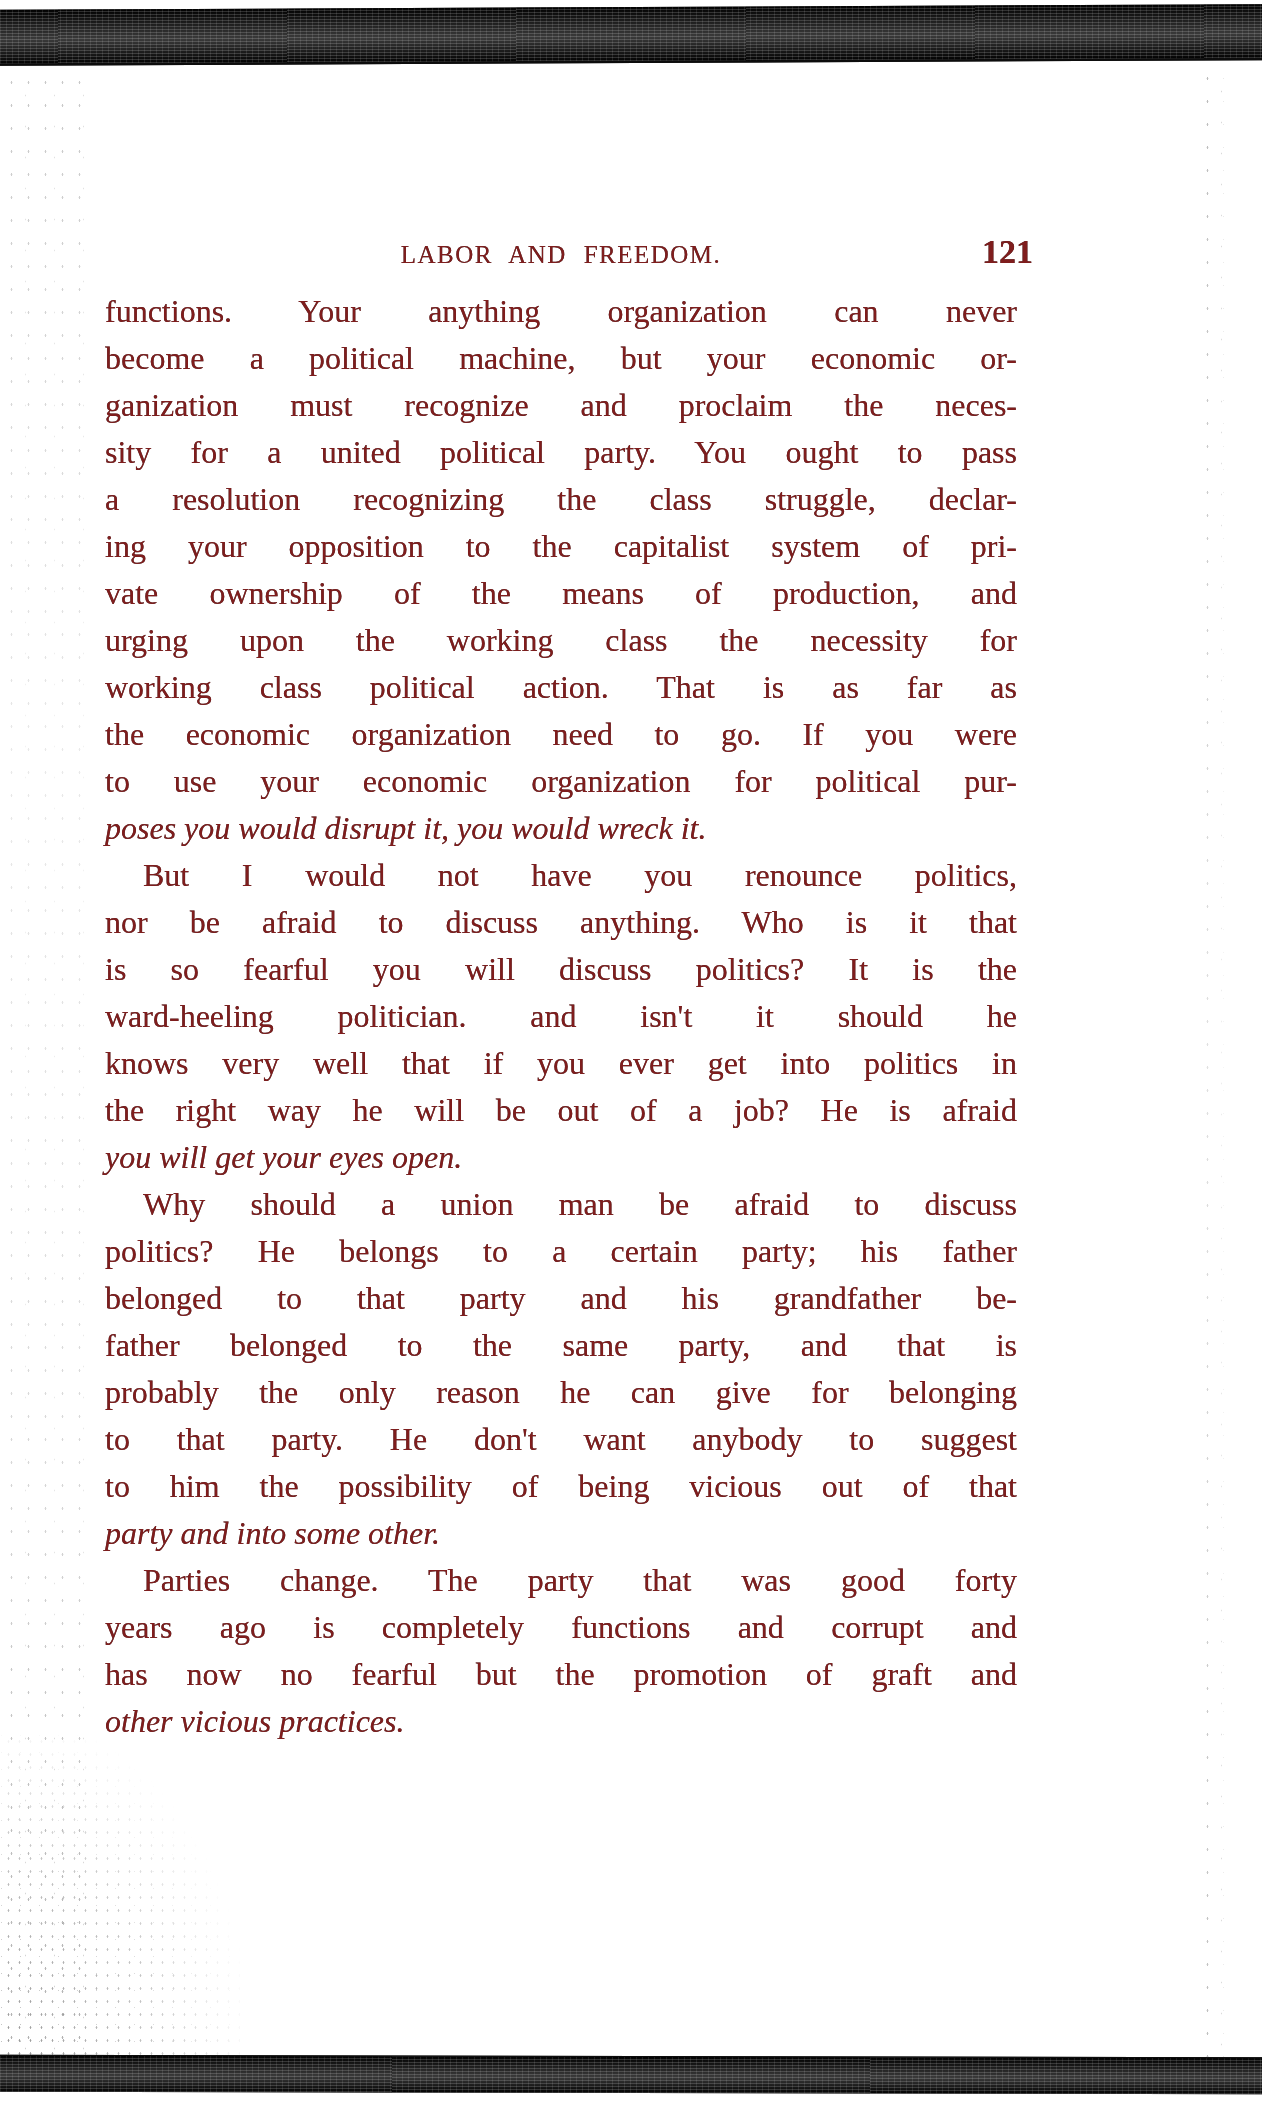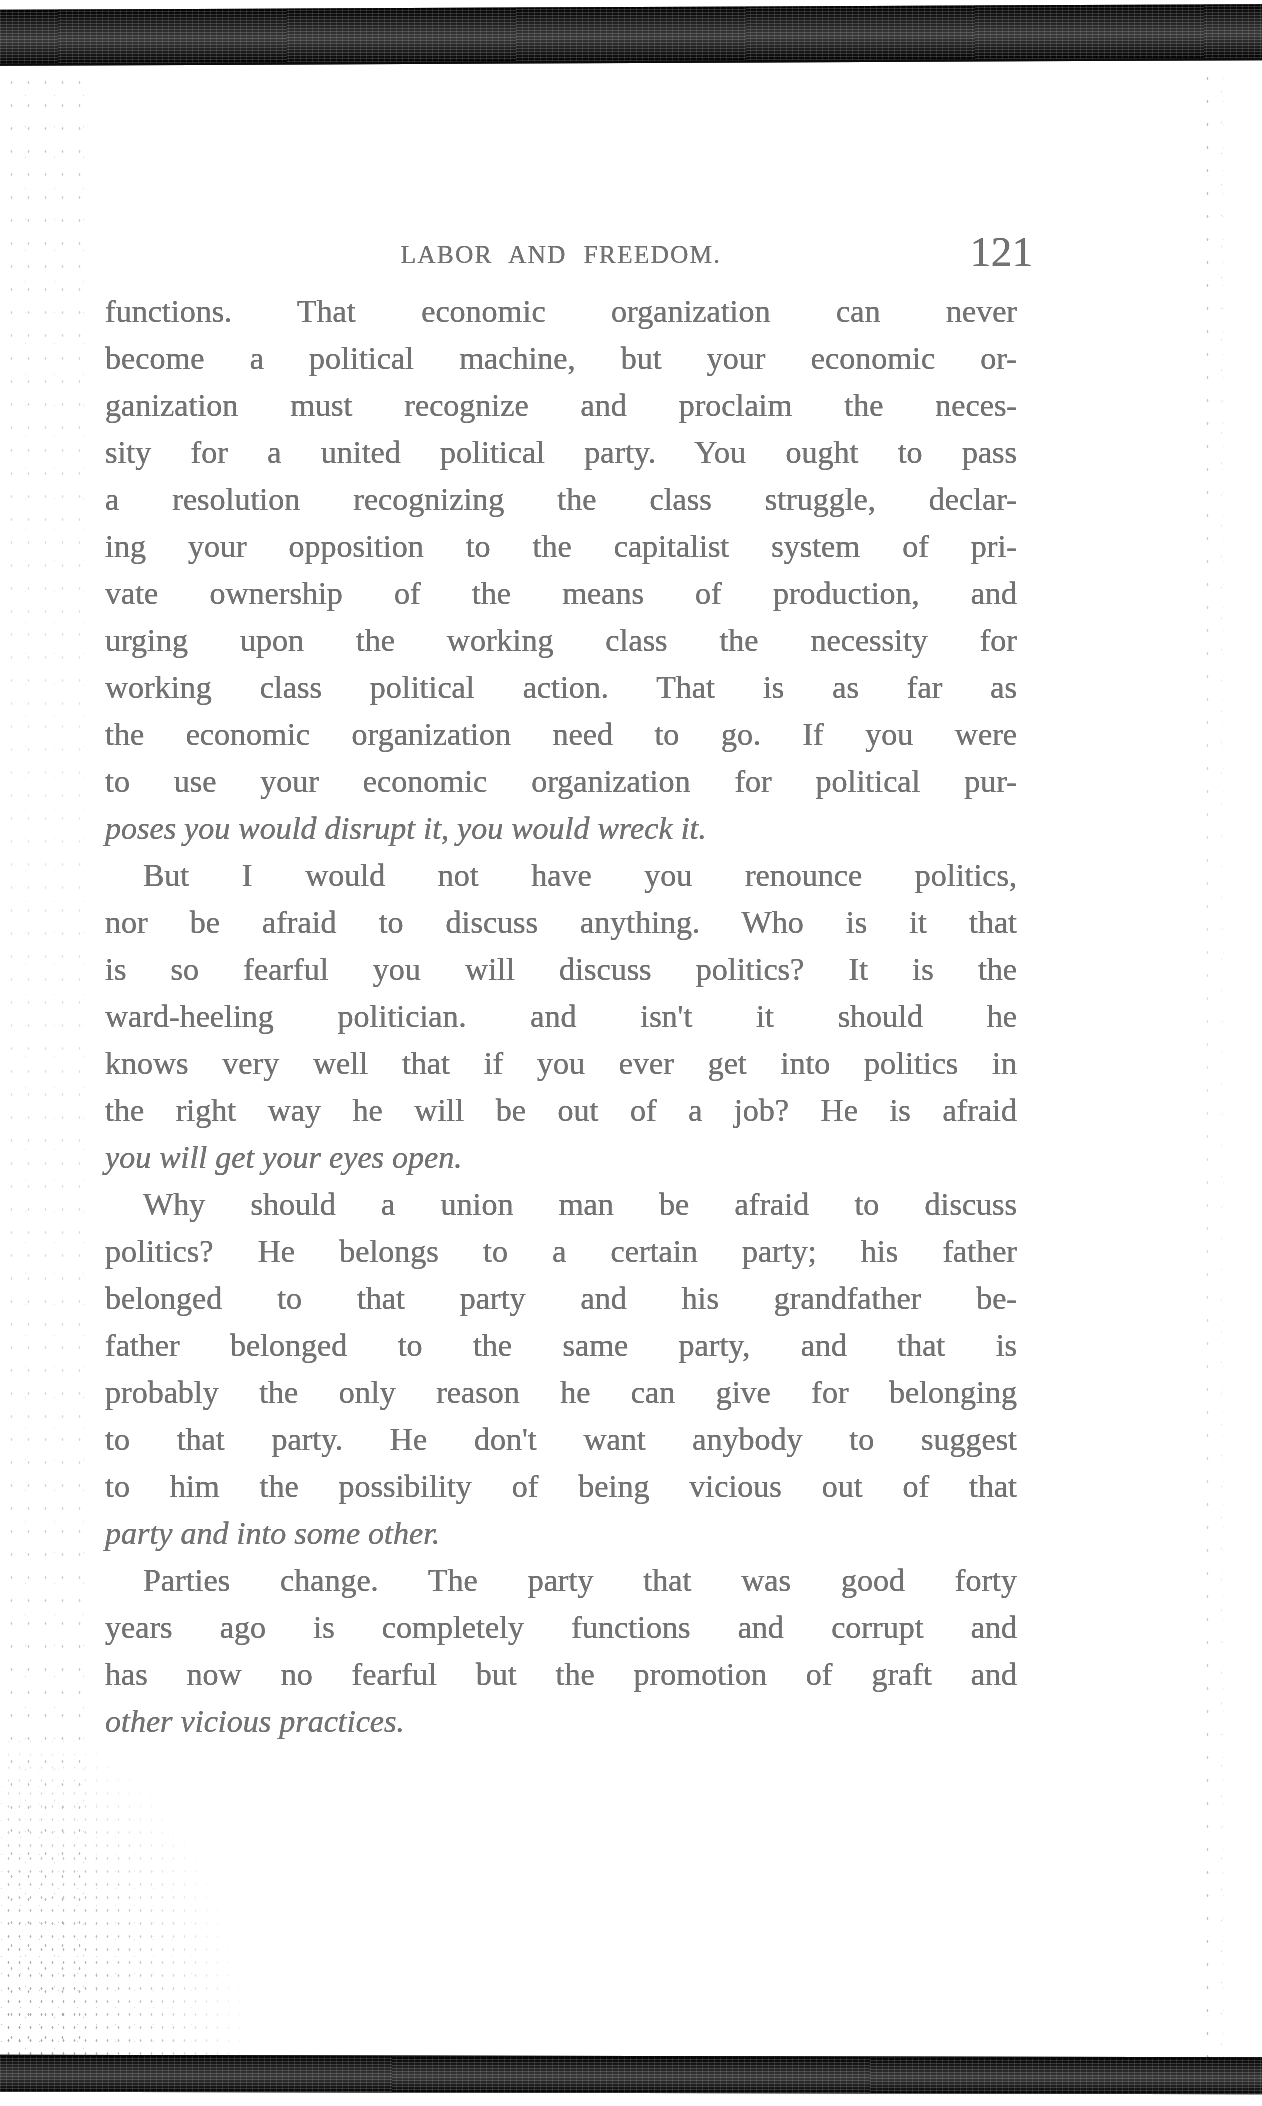--- a/index.html
+++ b/index.html
@@ -7,21 +7,21 @@
     padding: 0;
     background: #ffffff;
   }
   .page {
     position: relative;
     width: 1262px;
     height: 2106px;
     background: #ffffff;
     overflow: hidden;
     font-family: "Liberation Serif", "DejaVu Serif", serif;
-    color: #737373;
+    color: #7f1d1d;
   }
 
   
   .band {
     position: absolute;
     left: -6px;
     right: -6px;
     background-color: #141414;
     background-image:
       repeating-linear-gradient(90deg, rgba(255,255,255,.10) 0 1px, transparent 1px 6px),
@@ -87,22 +87,22 @@
     font-size: 25px;
     letter-spacing: 1.5px;
     word-spacing: 9px;
     line-height: 34px;
     text-shadow: 0 0 .6px rgba(20,20,20,.8);
   }
   .page-number {
     position: absolute;
     right: -16px;
     top: -5px;
-    font-size: 42px;
-    font-weight: normal;
+    font-size: 34px;
+    font-weight: bold;
     line-height: 38px;
     text-shadow: 0 0 .6px rgba(20,20,20,.9);
   }
 
   
   .page-text {
     position: absolute;
     top: 288px;
     left: 105px;
     width: 912px;
@@ -135,21 +135,21 @@
   <div class="noise noise-left"></div>
   <div class="noise noise-bottom-left"></div>
   <div class="noise noise-right"></div>
 
   <div class="header-row">
     <div class="running-title">LABOR AND FREEDOM.</div>
     <div class="page-number">121</div>
   </div>
 
   <div class="page-text">
-      <div class="line">functions.  That economic organization can never</div>
+      <div class="line">functions.  Your anything organization can never</div>
       <div class="line">become a political machine, but your economic or-</div>
       <div class="line">ganization must recognize and proclaim the neces-</div>
       <div class="line">sity for a united political party.  You ought to pass</div>
       <div class="line">a resolution recognizing the class struggle, declar-</div>
       <div class="line">ing your opposition to the capitalist system of pri-</div>
       <div class="line">vate ownership of the means of production, and</div>
       <div class="line">urging upon the working class the necessity for</div>
       <div class="line">working class political action.  That is as far as</div>
       <div class="line">the economic organization need to go.  If you were</div>
       <div class="line">to use your economic organization for political pur-</div>

